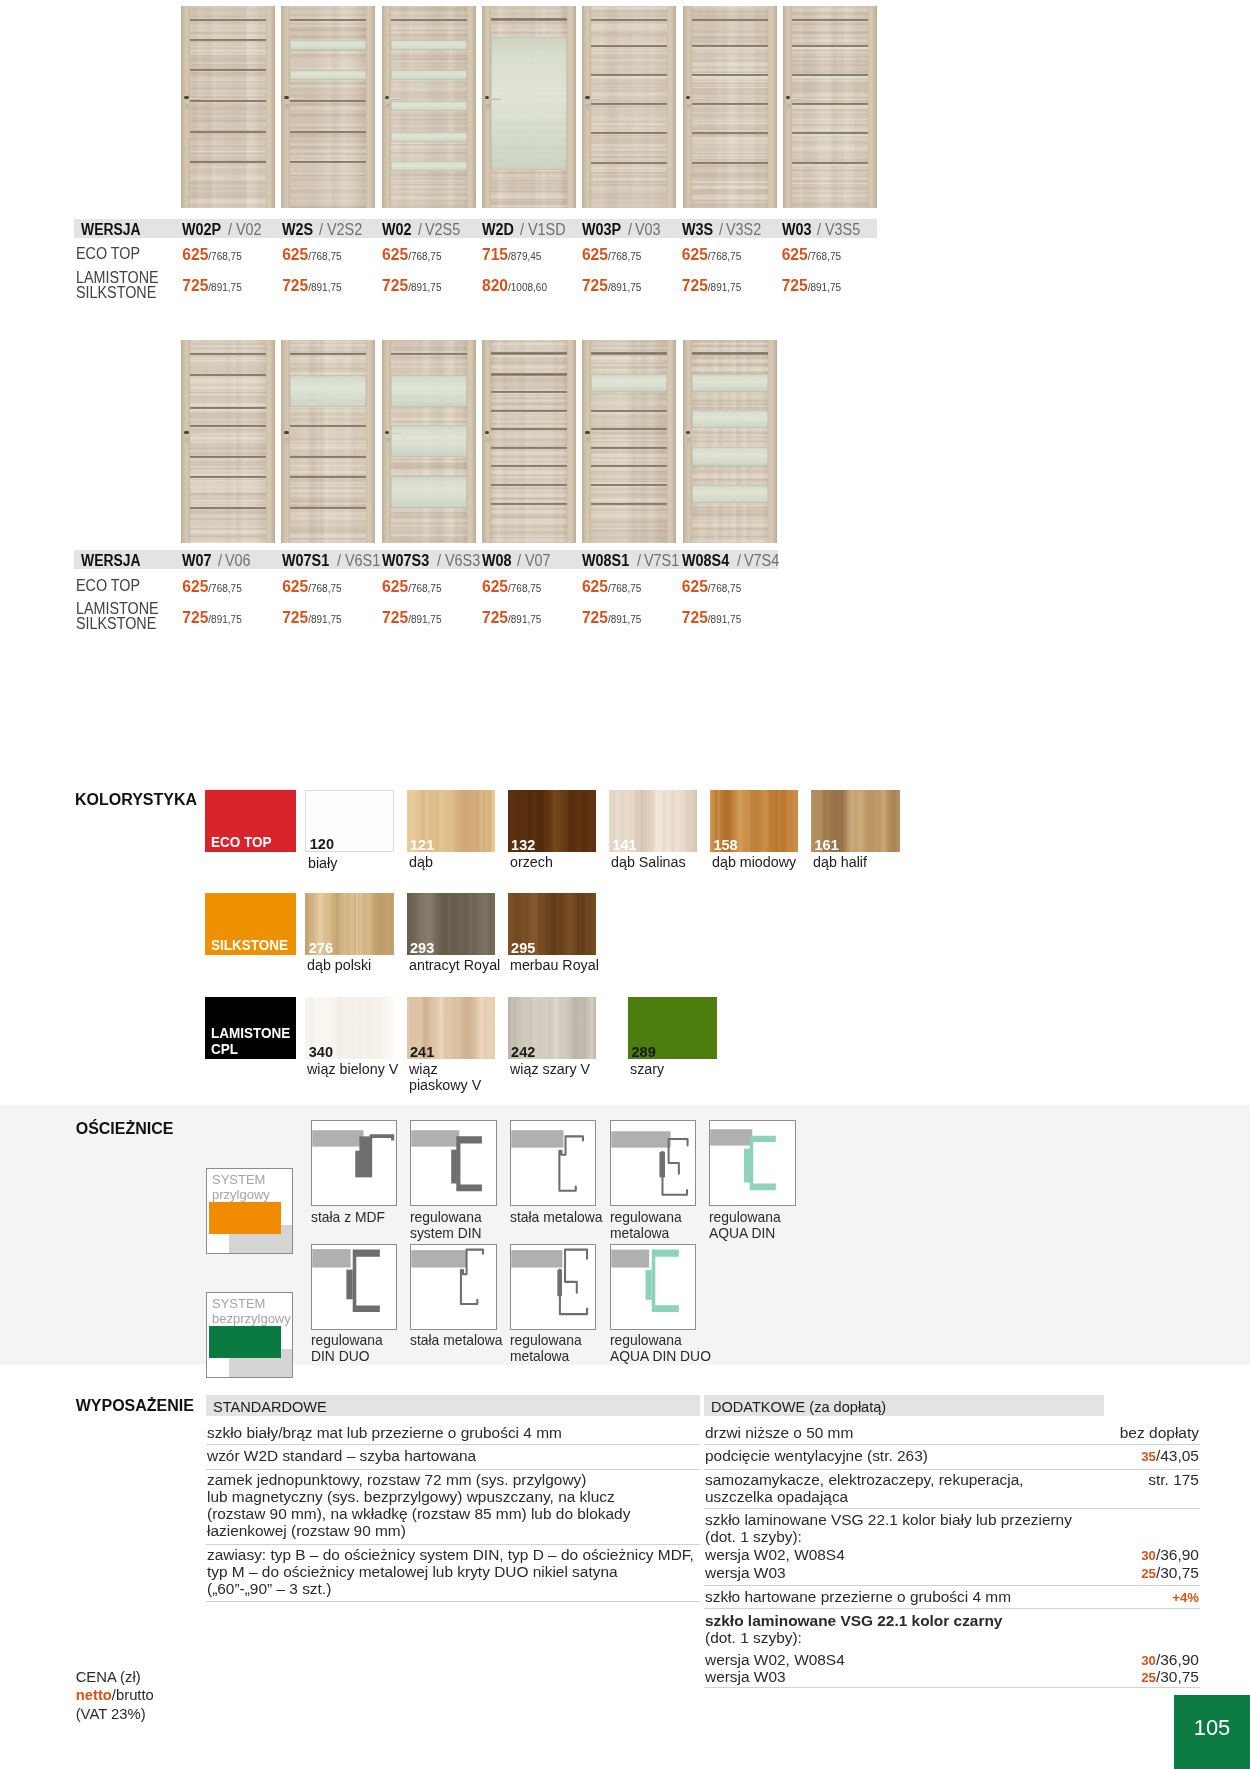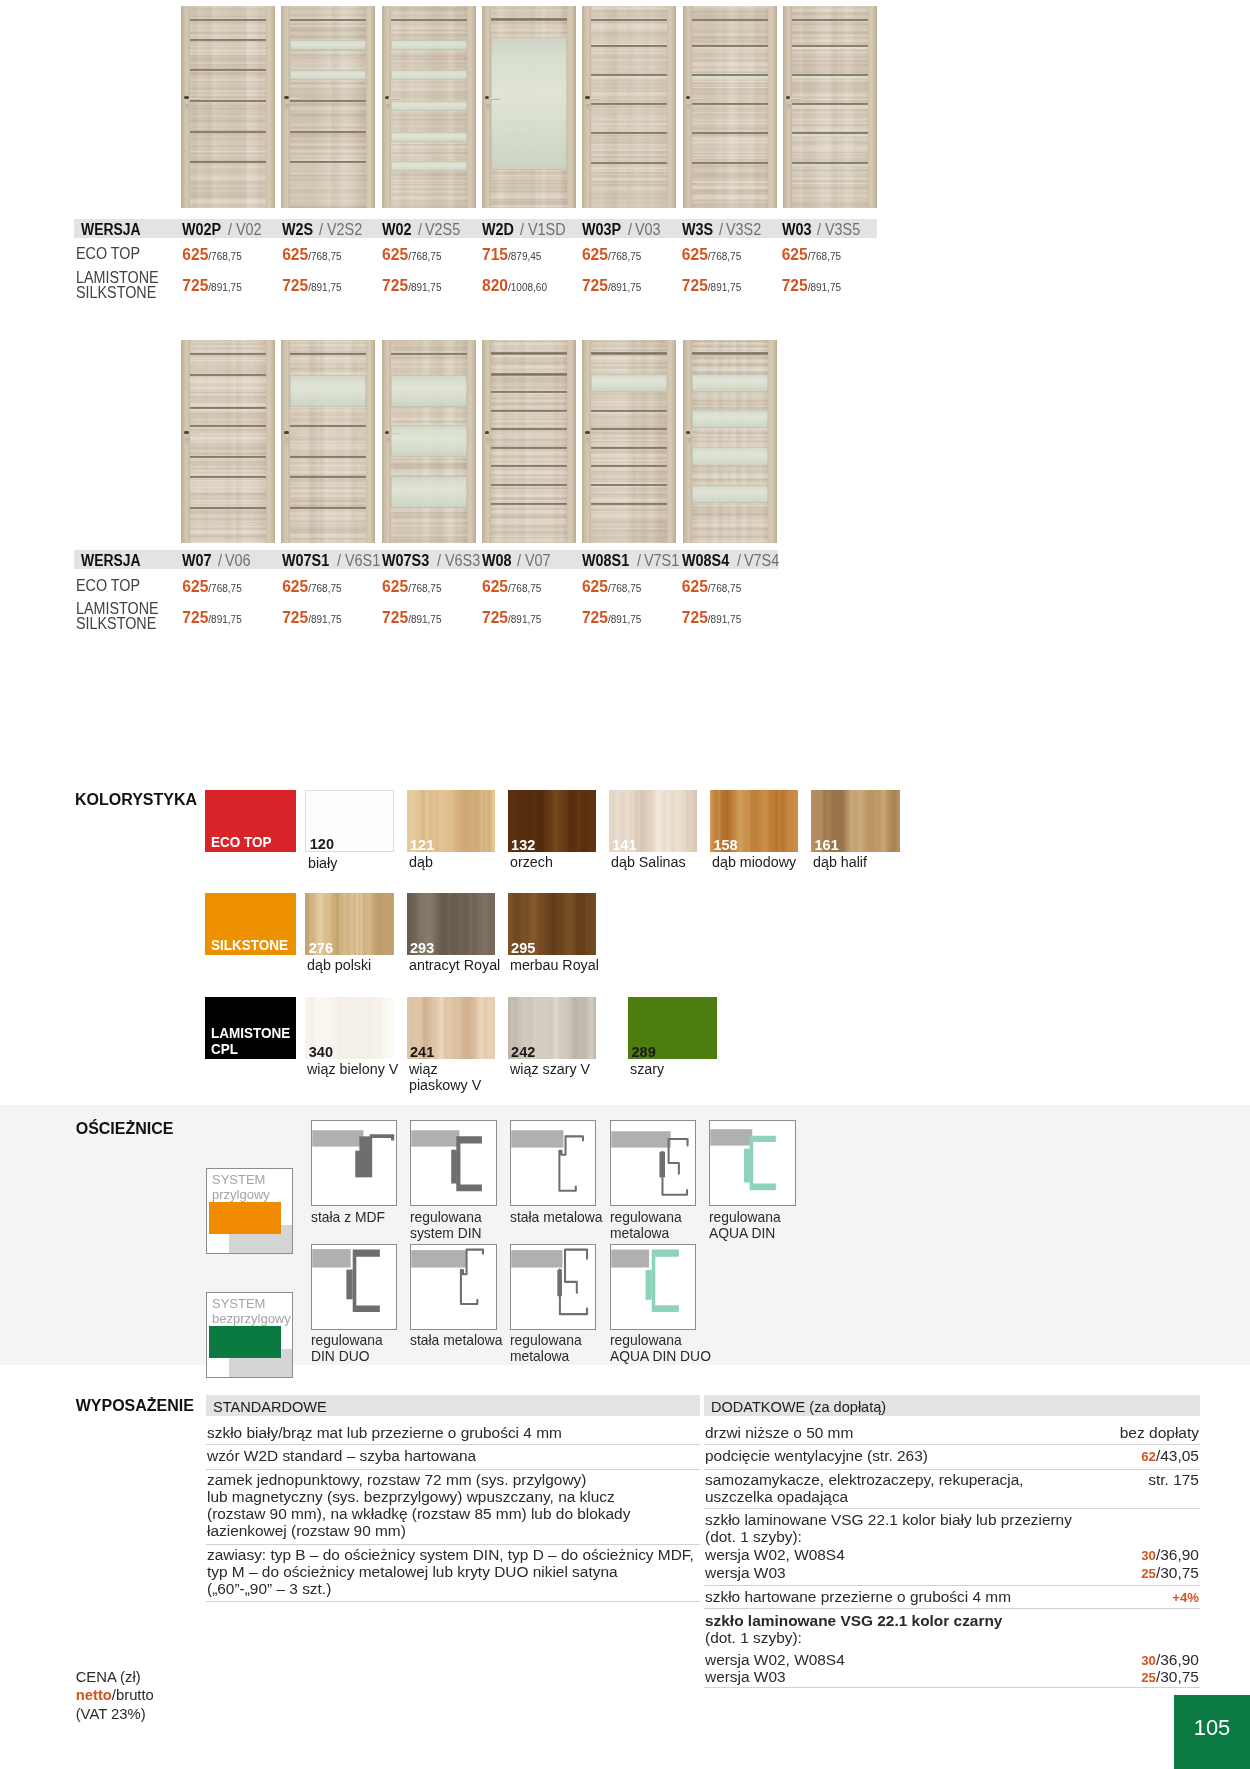--- a/index.html
+++ b/index.html
@@ -533,40 +533,40 @@
         </svg>
       </div>
 <div class="flabel" style="left:609.6px;top:1331.5px">regulowana
 AQUA DIN DUO</div>
 </div>
 <div>
 <div class="sechead" style="left:75.7px;top:1397px">WYPOSAŻENIE</div>
 <div class="eqhead" style="left:206px;top:1394.8px;width:494px">
         <span>STANDARDOWE</span>
       </div>
-<div class="eqhead" style="left:704px;top:1394.8px;width:496px">
+<div class="eqhead" style="left:704px;top:1394.8px;width:400px">
         <span>DODATKOWE (za dopłatą)</span>
       </div>
 <div class="eqrow" style="left:207px;top:1424.1px;width:540px">szkło biały/brąz mat lub przezierne o grubości 4 mm</div>
 <div class="eqrow" style="left:207px;top:1447.1px;width:540px">wzór W2D standard – szyba hartowana</div>
 <div class="eqrow" style="left:207px;top:1471.0px;width:540px">zamek jednopunktowy, rozstaw 72 mm (sys. przylgowy)
 lub magnetyczny (sys. bezprzylgowy) wpuszczany, na klucz
 (rozstaw 90 mm), na wkładkę (rozstaw 85 mm) lub do blokady
 łazienkowej (rozstaw 90 mm)</div>
 <div class="eqrow" style="left:207px;top:1545.8px;width:540px">zawiasy: typ B – do ościeżnicy system DIN, typ D – do ościeżnicy MDF,
 typ M – do ościeżnicy metalowej lub kryty DUO nikiel satyna
 („60”-„90” – 3 szt.)</div>
 <div class="hr" style="left:206px;top:1444.2px;width:494px"></div>
 <div class="hr" style="left:206px;top:1468.6px;width:494px"></div>
 <div class="hr" style="left:206px;top:1543.6px;width:494px"></div>
 <div class="hr" style="left:206px;top:1601.0px;width:494px"></div>
 <div class="eqrow" style="left:705px;top:1424.1px;width:460px">drzwi niższe o 50 mm</div>
 <div class="eqprice" style="right:51px;top:1424.1px"><span>bez dopłaty</span></div>
 <div class="eqrow" style="left:705px;top:1446.9px;width:460px">podcięcie wentylacyjne (str. 263)</div>
-<div class="eqprice" style="right:51px;top:1446.9px"><span class="pnet" style="font-size:13.2px">62</span><span>/43,05</span></div>
+<div class="eqprice" style="right:51px;top:1446.9px"><span class="pnet" style="font-size:13.2px">35</span><span>/43,05</span></div>
 <div class="eqrow" style="left:705px;top:1471.3px;width:460px">samozamykacze, elektrozaczepy, rekuperacja,
 uszczelka opadająca</div>
 <div class="eqprice" style="right:51px;top:1471.3px"><span>str. 175</span></div>
 <div class="eqrow" style="left:705px;top:1511.3px;width:460px">szkło laminowane VSG 22.1 kolor biały lub przezierny
 (dot. 1 szyby):</div>
 <div class="eqrow" style="left:705px;top:1546.3px;width:460px">wersja W02, W08S4</div>
 <div class="eqprice" style="right:51px;top:1546.3px"><span class="pnet" style="font-size:13.2px">30</span><span>/36,90</span></div>
 <div class="eqrow" style="left:705px;top:1564.2px;width:460px">wersja W03</div>
 <div class="eqprice" style="right:51px;top:1564.2px"><span class="pnet" style="font-size:13.2px">25</span><span>/30,75</span></div>
 <div class="eqrow" style="left:705px;top:1588.2px;width:460px">szkło hartowane przezierne o grubości 4 mm</div>

